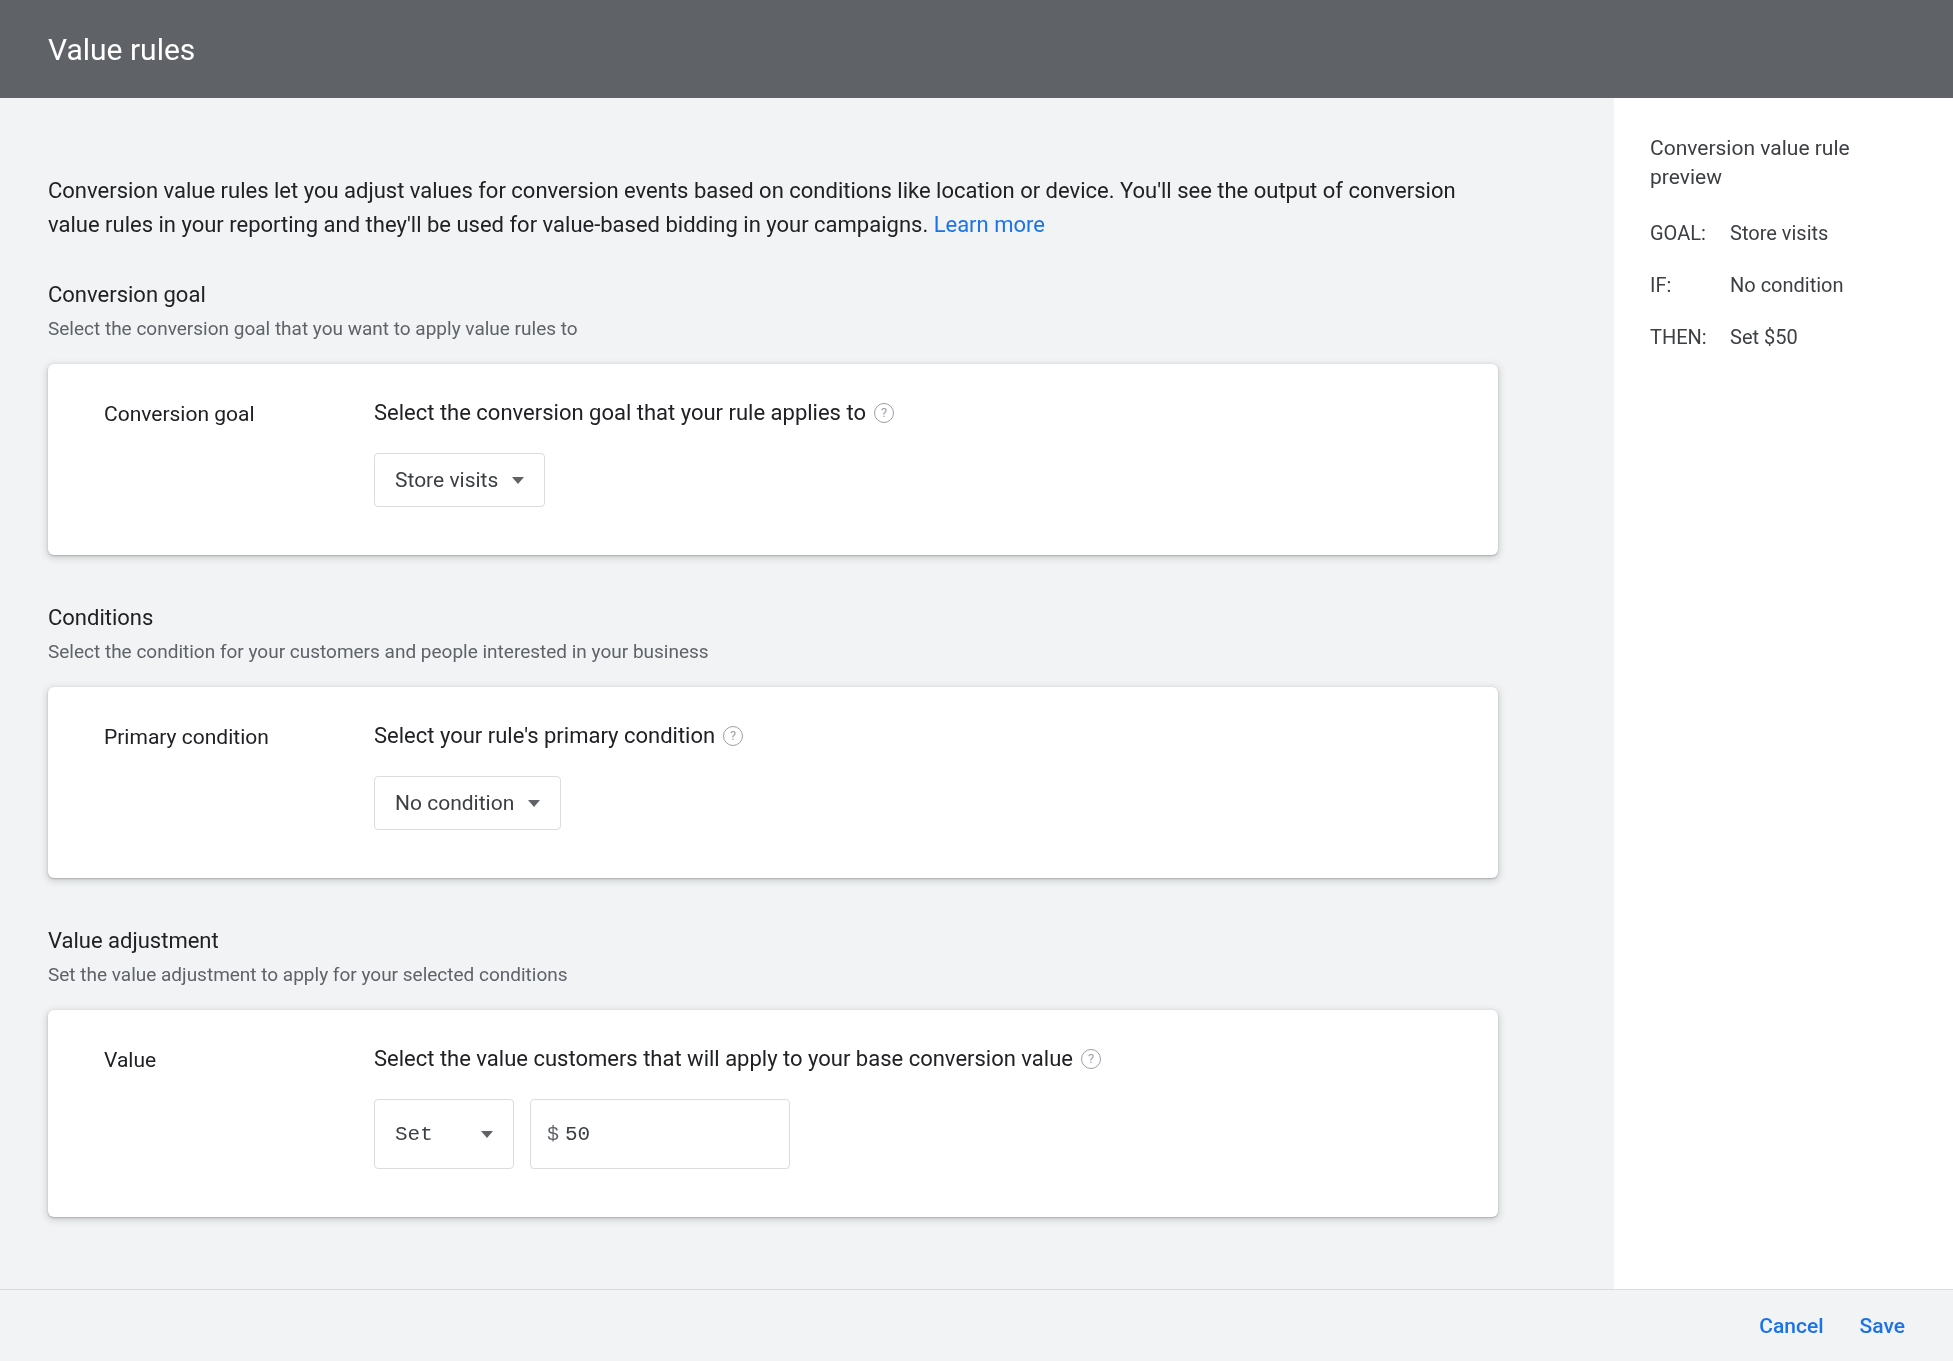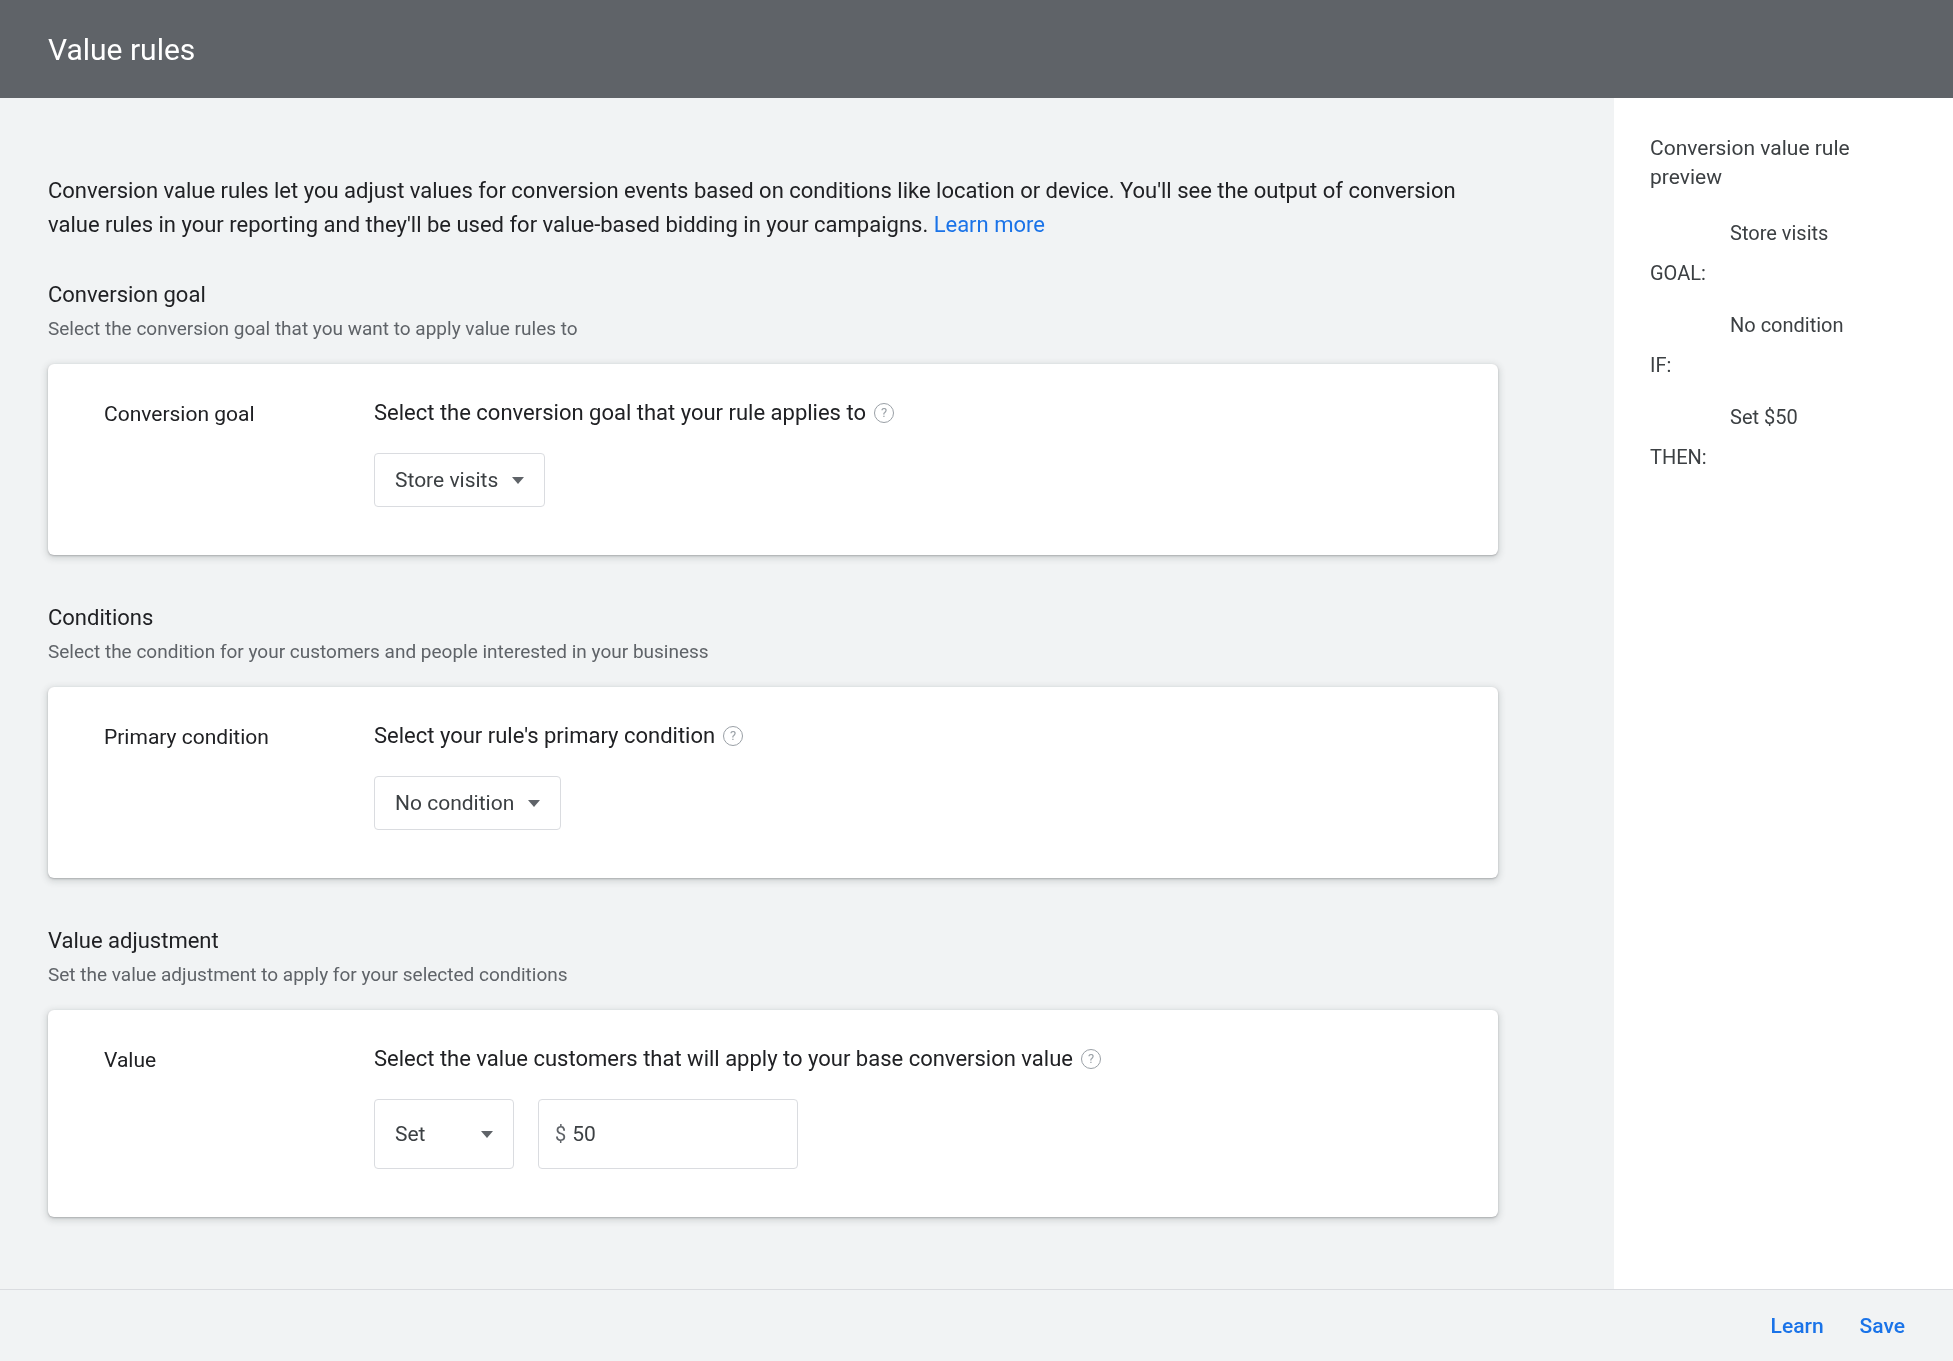--- a/index.html
+++ b/index.html
@@ -125,22 +125,23 @@
   }
   .select-box .arrow {
     width: 0;
     height: 0;
     border-left: 6px solid transparent;
     border-right: 6px solid transparent;
     border-top: 7px solid #5f6368;
   }
   .value-row {
     display: flex;
-    gap: 24px;
-    align-items: center;
+    gap: 16px;
+    align-items: center;
+    font-family: Liberation Mono, monospace;
   }
   .text-input {
     border: 1px solid #dadce0;
     border-radius: 4px;
     padding: 12px 16px;
     font-size: 21px;
     color: #3c4043;
     display: inline-flex;
     align-items: center;
     gap: 6px;
@@ -170,21 +171,20 @@
   }
   .preview-row {
     display: flex;
     margin-bottom: 28px;
     font-size: 20px;
     color: #3c4043;
   }
   .preview-label {
     width: 80px;
     flex-shrink: 0;
-    margin-top: 40px;
   }
   
   .footer {
     position: absolute;
     bottom: 0;
     left: 0;
     right: 0;
     height: 72px;
     background: #f1f3f4;
     border-top: 1px solid #dadce0;
@@ -291,15 +291,15 @@
       <div>No condition</div>
     </div>
     <div class="preview-row">
       <div class="preview-label">THEN:</div>
       <div>Set $50</div>
     </div>
   </div>
 </div>
 
 <div class="footer">
-  <button class="btn">Learn</button>
+  <button class="btn">Cancel</button>
   <button class="btn">Save</button>
 </div>
 
 </body></html>

